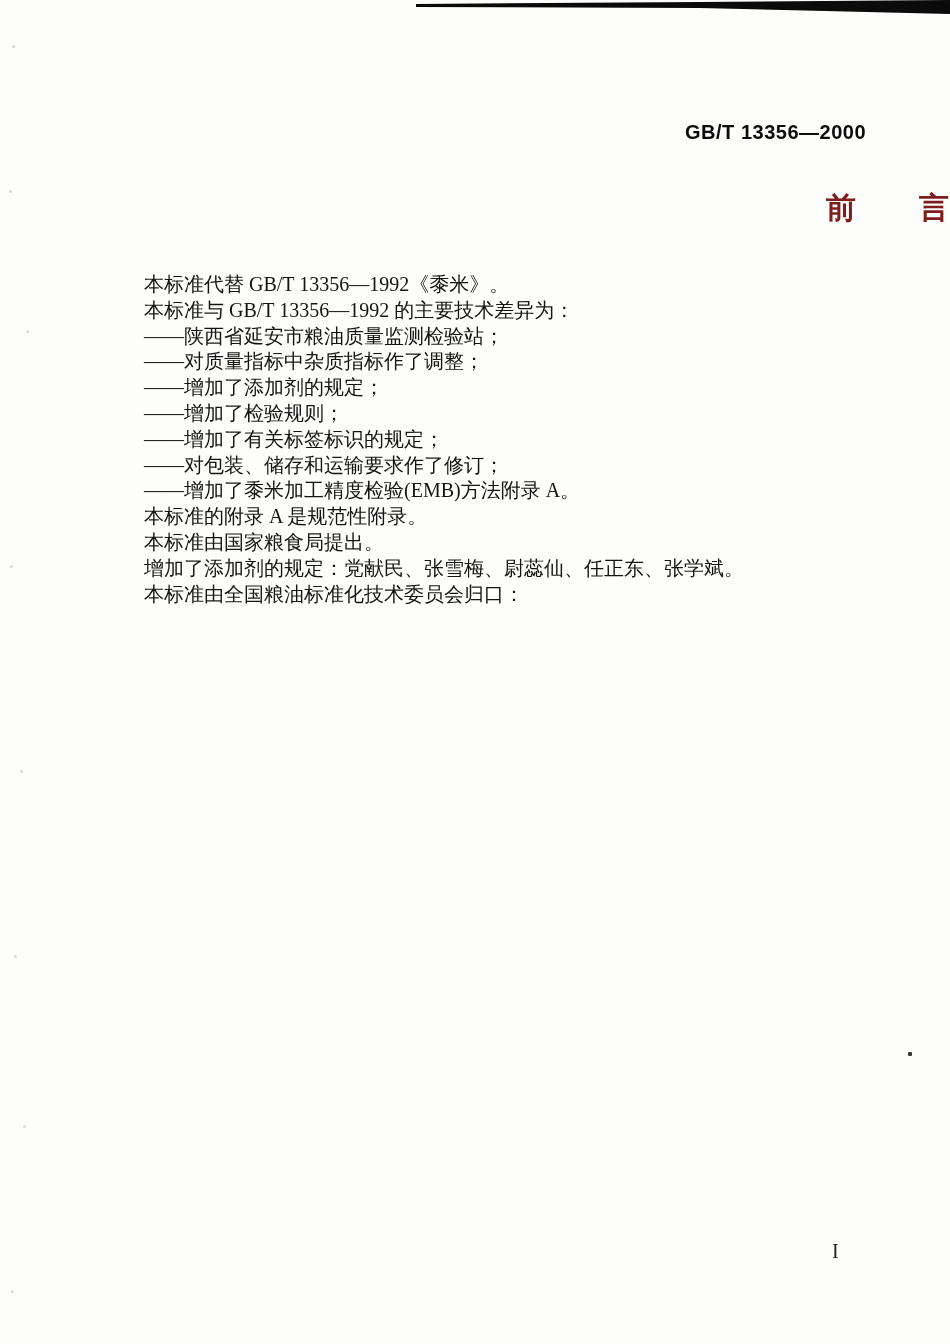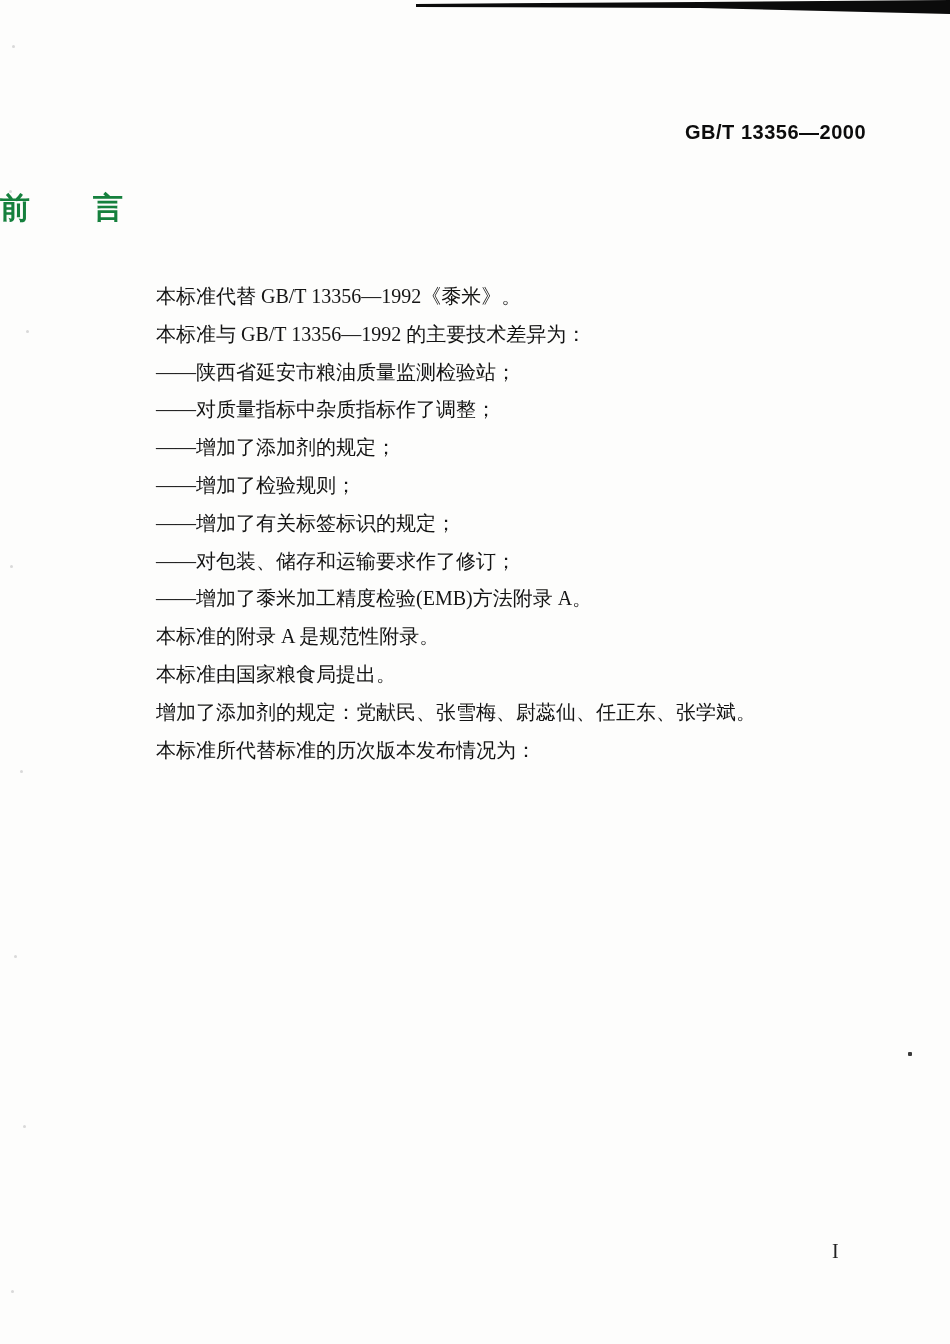--- a/index.html
+++ b/index.html
@@ -25,37 +25,37 @@
     font-size: 20px;
     letter-spacing: 0.5px;
     color: #0c0c0c;
   }
   .doc-title {
     position: absolute;
     top: 188px;
     left: 0;
     width: 100%;
     margin: 0;
-    text-align: left;
+    text-align: right;
     font-family: "Liberation Sans", "DejaVu Sans", sans-serif;
     font-weight: 700;
     font-size: 30px;
     letter-spacing: 1px;
-    color: #15803d;
+    color: #7f1d1d;
   }
   .foreword {
     position: absolute;
     top: 272px;
     left: 104px;
     width: 796px;
     font-size: 20px;
     line-height: 25.8px;
   }
   .foreword p {
-    margin: 12px;
+    margin: 0;
     text-indent: 2em;
     color: #141414;
   }
   .page-num {
     position: absolute;
     left: 832px;
     top: 1240px;
     font-size: 20px;
     font-family: "Liberation Serif", "DejaVu Serif", serif;
     color: #222;
@@ -103,18 +103,18 @@
     <p>——陕西省延安市粮油质量监测检验站；</p>
     <p>——对质量指标中杂质指标作了调整；</p>
     <p>——增加了添加剂的规定；</p>
     <p>——增加了检验规则；</p>
     <p>——增加了有关标签标识的规定；</p>
     <p>——对包装、储存和运输要求作了修订；</p>
     <p>——增加了黍米加工精度检验(EMB)方法附录 A。</p>
     <p>本标准的附录 A 是规范性附录。</p>
     <p>本标准由国家粮食局提出。</p>
     <p>增加了添加剂的规定：党献民、张雪梅、尉蕊仙、任正东、张学斌。</p>
-    <p>本标准所代替标准的历次版本发布情况为：</p>
+    <p>本标准由全国粮油标准化技术委员会归口：</p>
   </div>
 
   <div class="page-num">I</div>
 
 </div>
 
 </body></html>

